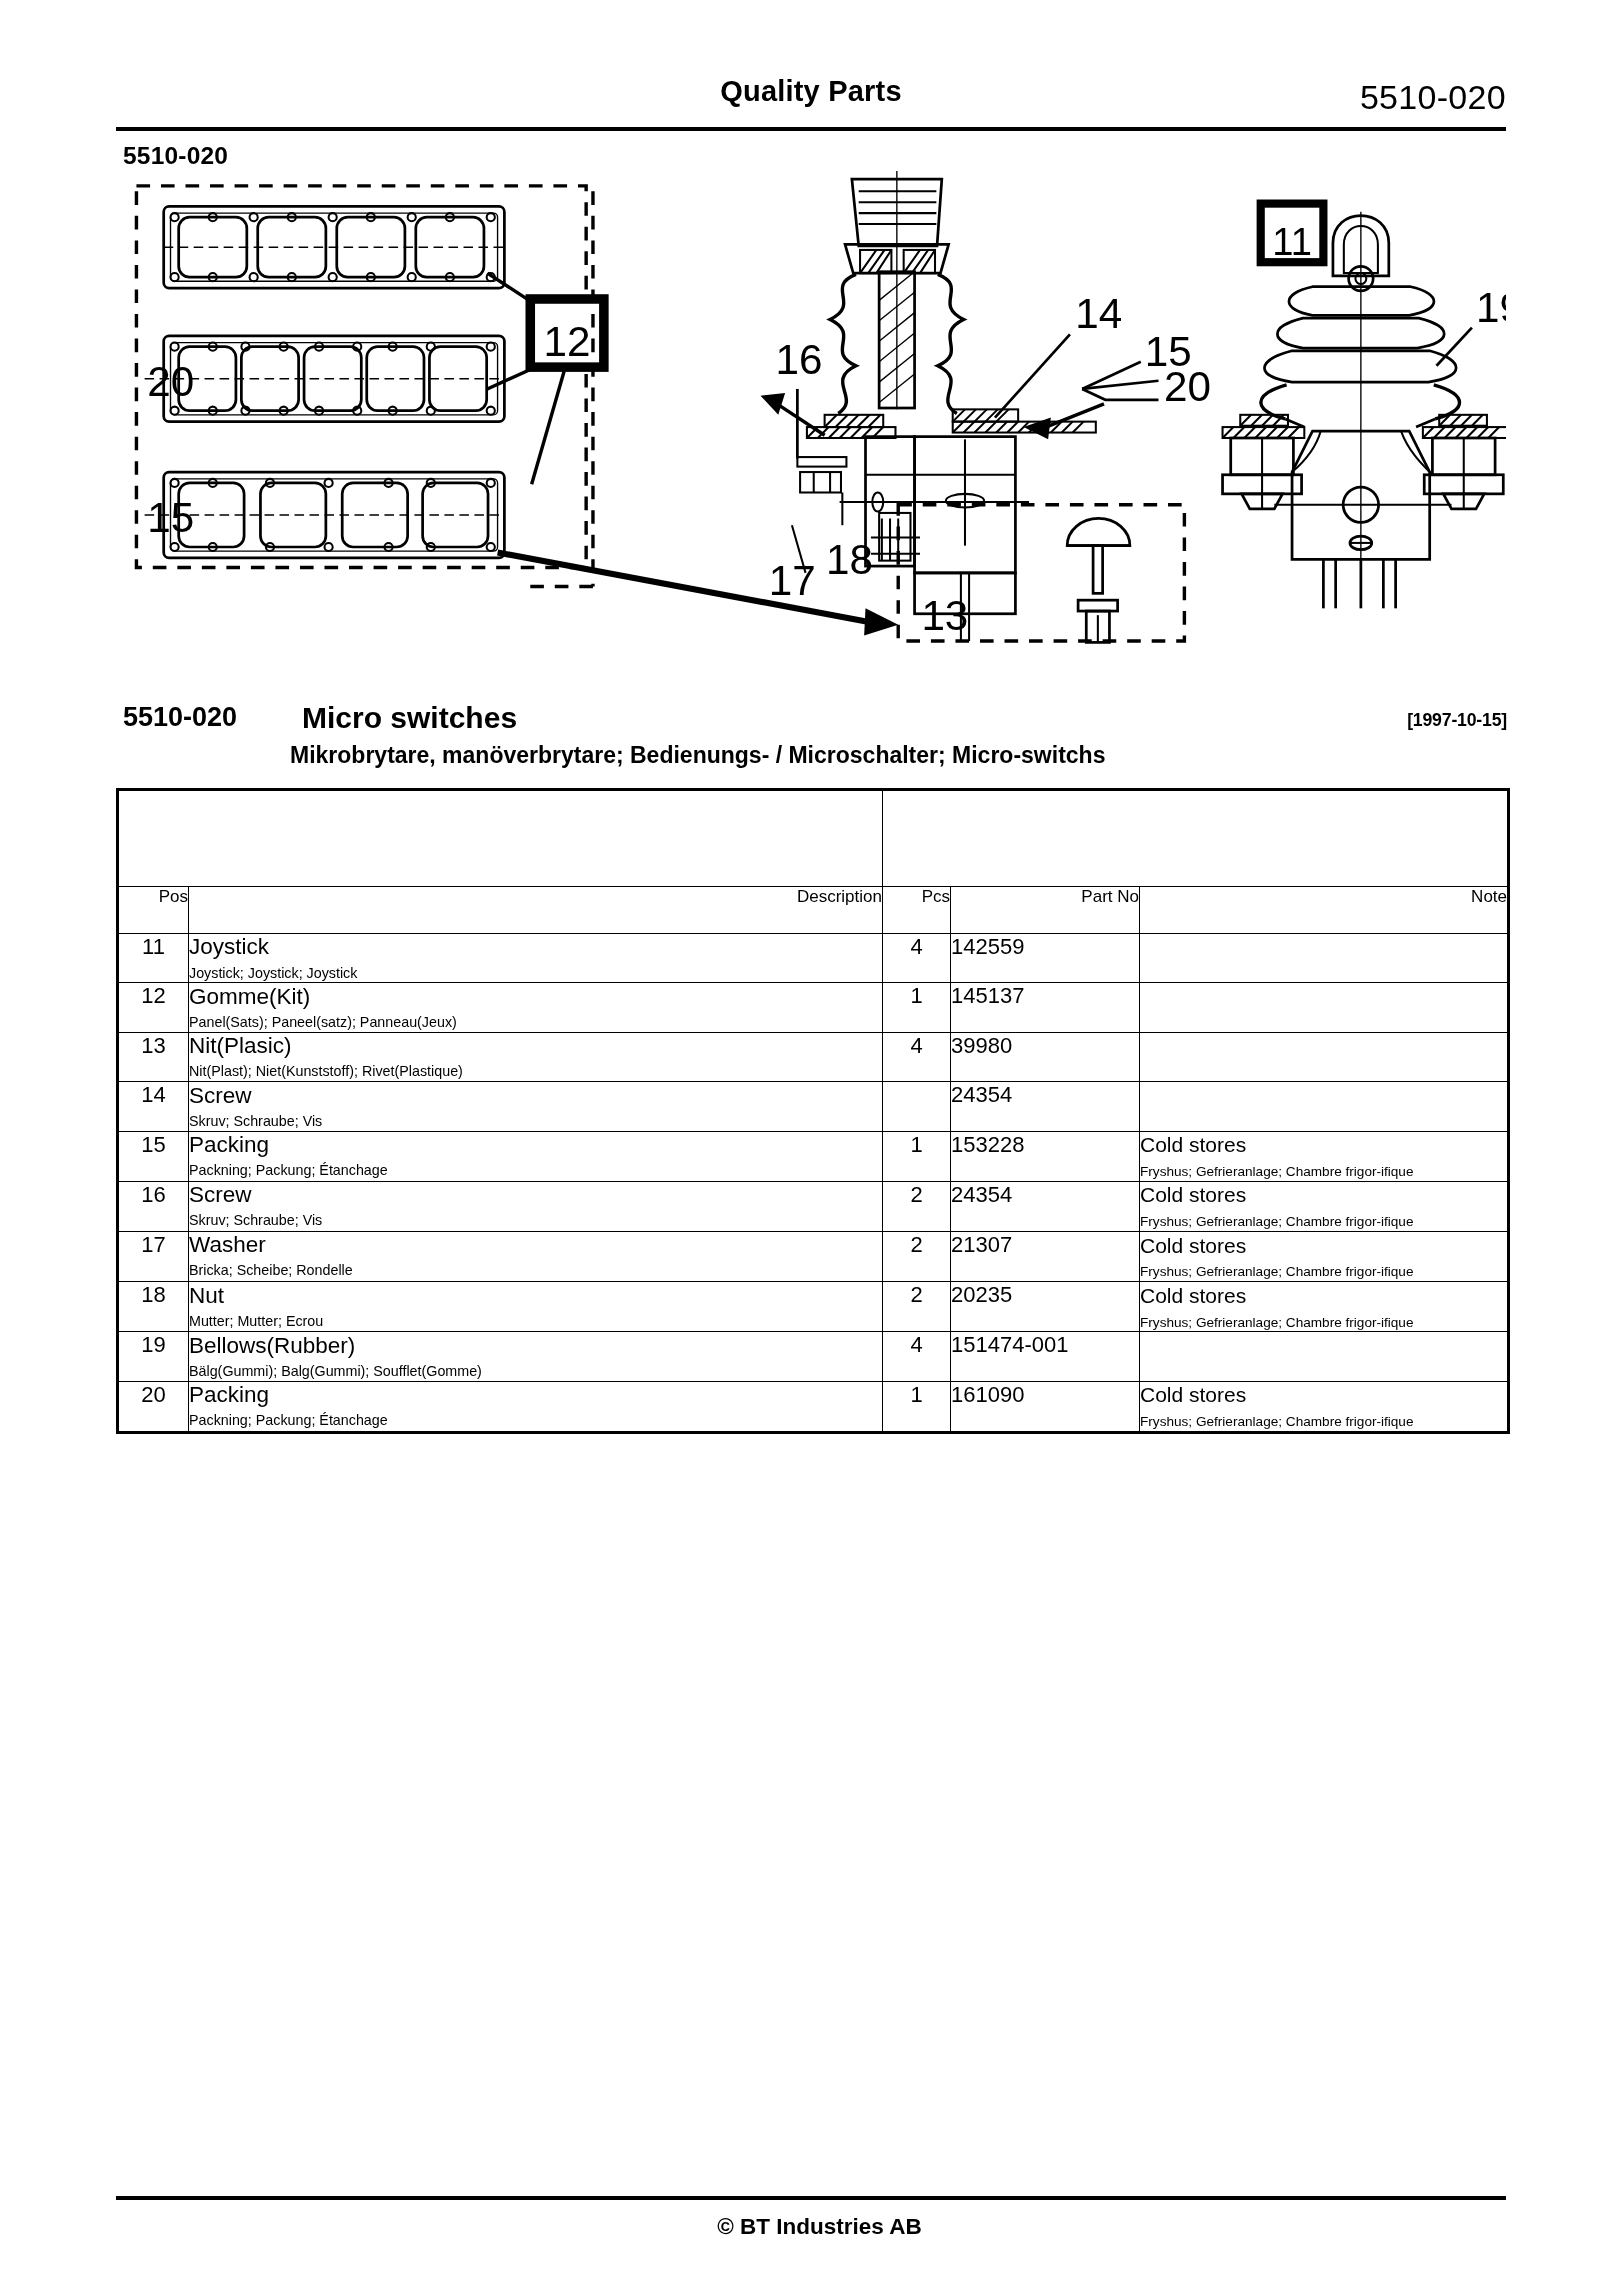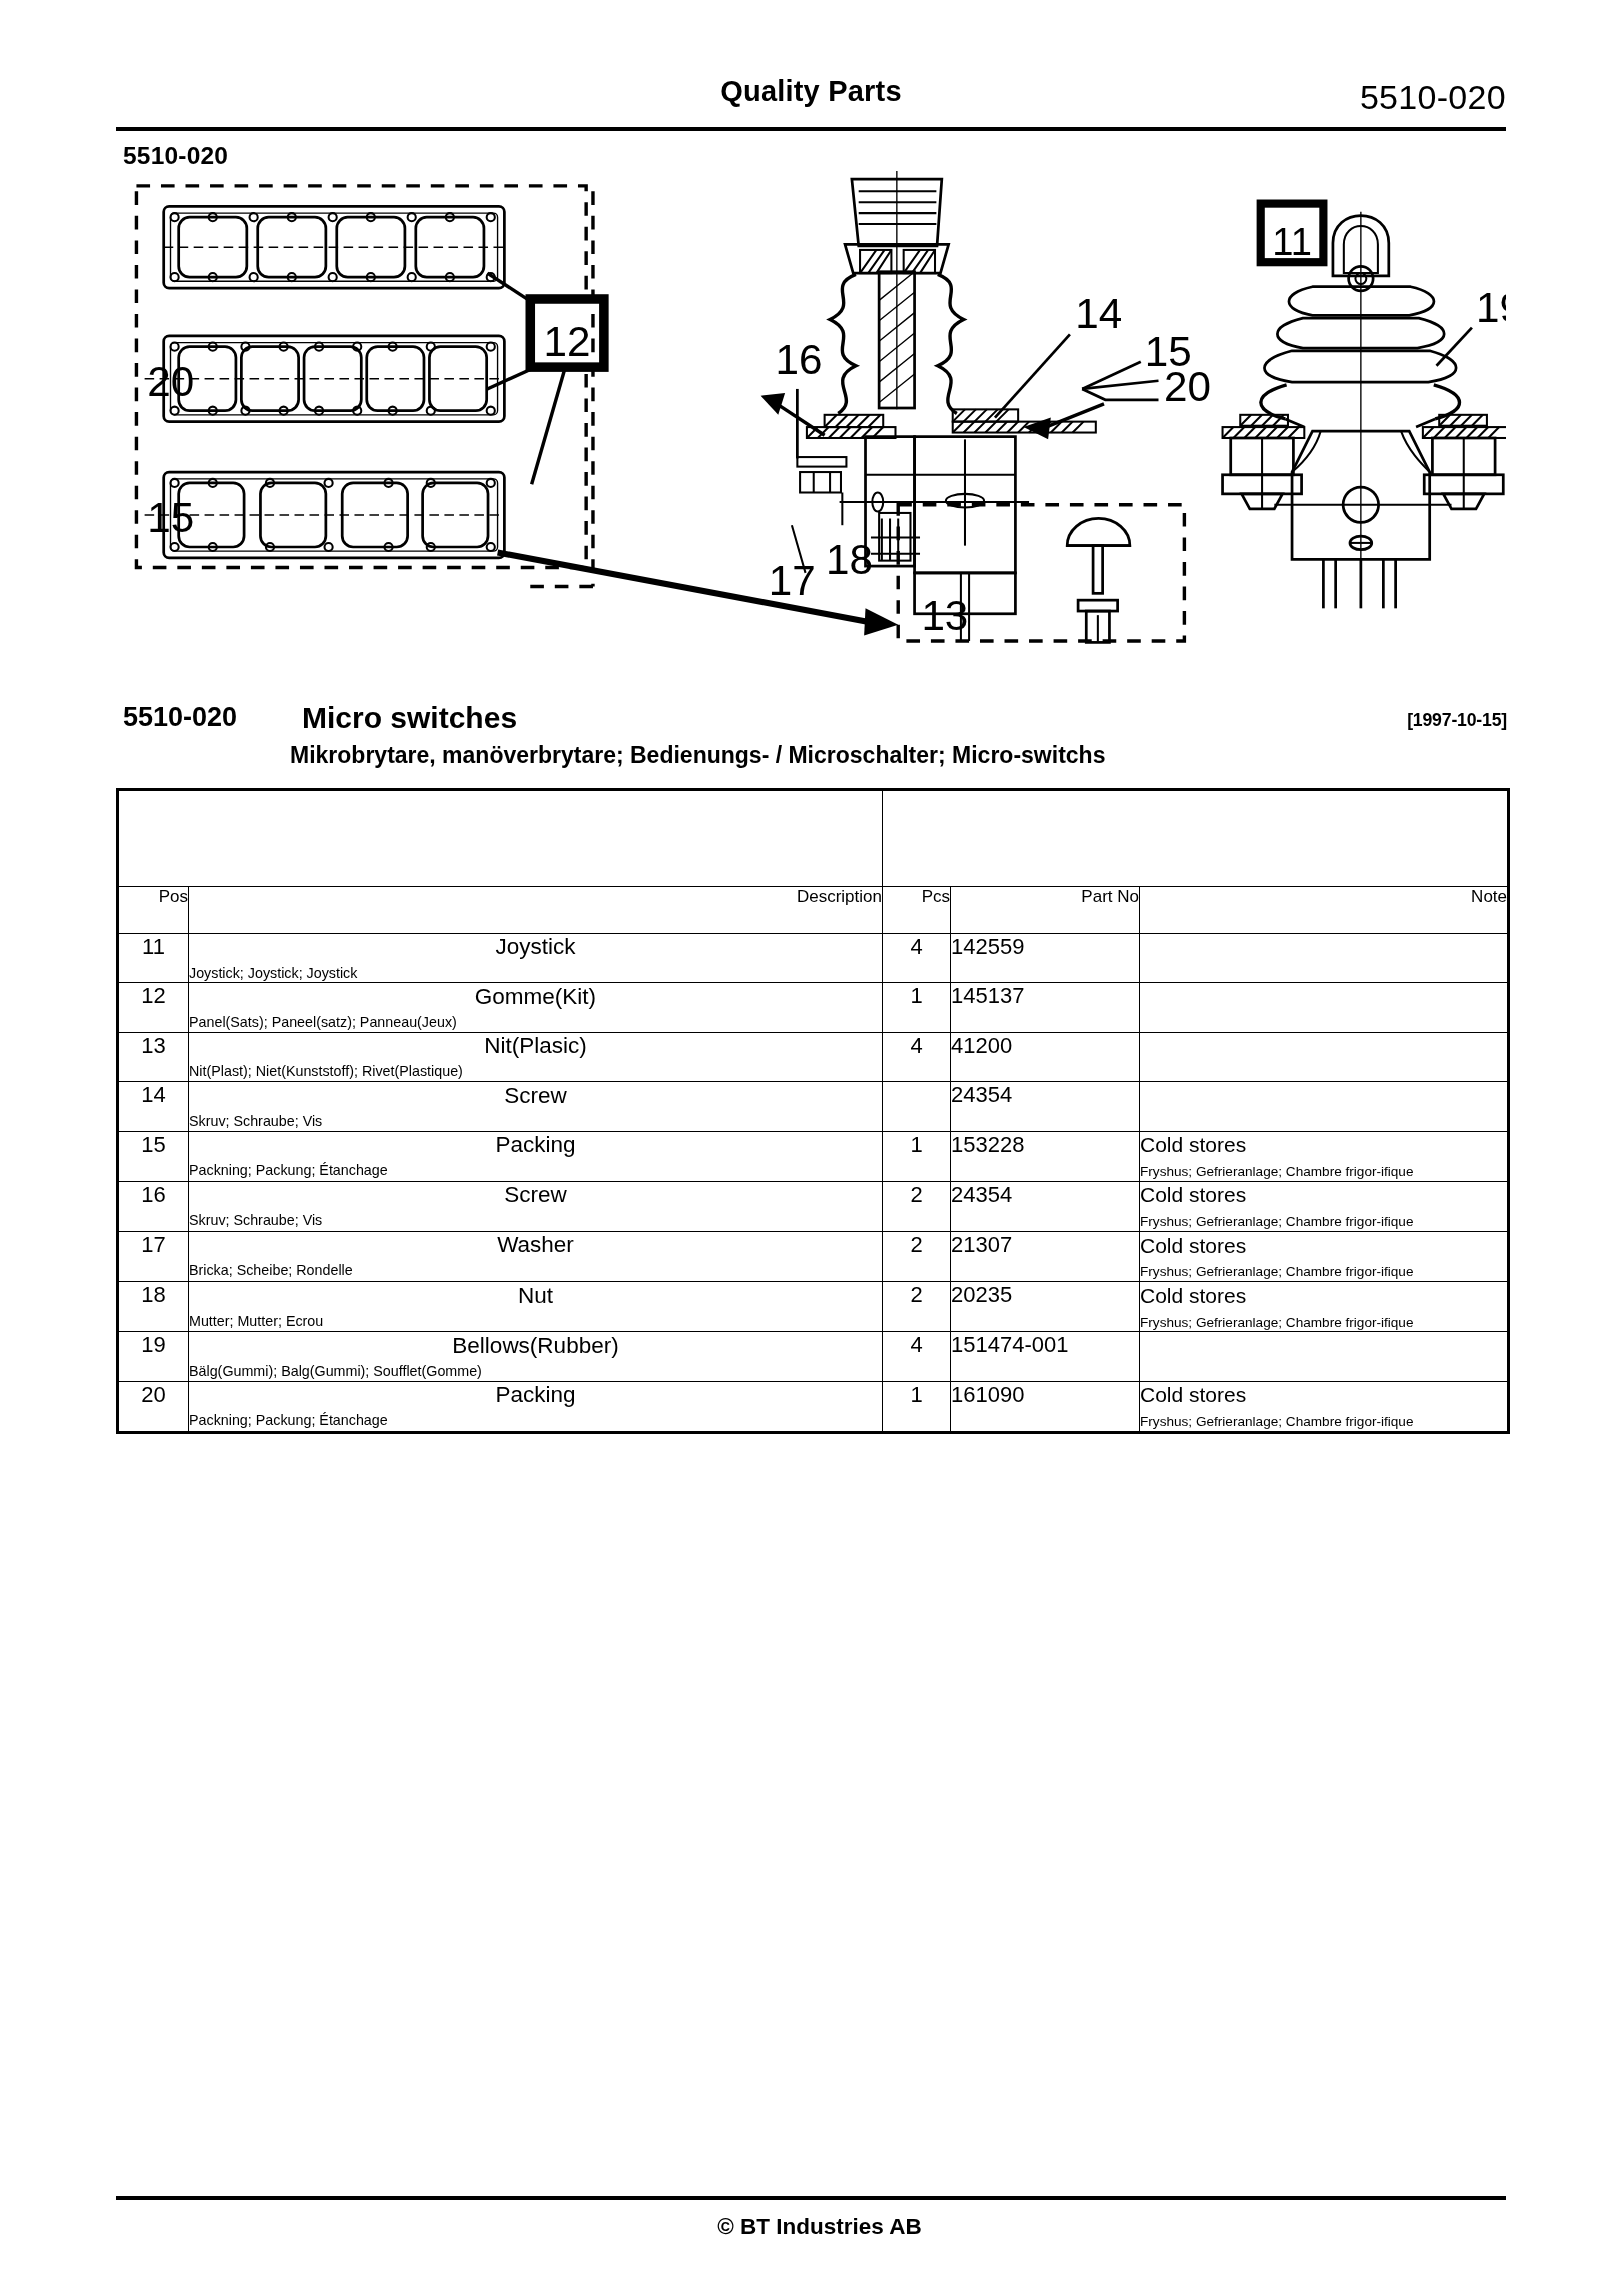--- a/index.html
+++ b/index.html
@@ -68,21 +68,21 @@
   }
 
   
   td.cell{padding:6.8px 0 2.7px 0;}
   td.pos{ text-align:center;font-size:22px;padding-top:9.5px;}
   td.desc{padding-left:15px;}
   td.pcs{text-align:center;font-size:22px;padding-top:9.5px;}
   td.part{padding-left:16.4px;font-size:22px;padding-top:9.5px;}
   td.note{padding-left:15px;}
 
-  .main-txt{font-size:22.5px;line-height:1.05;display:block;margin-top:1.4px;text-align:center;}
+  .main-txt{font-size:22.5px;line-height:1.05;display:block;margin-top:1.4px;}
   .sub-txt{font-size:14.3px;line-height:1.25;display:block;margin-top:5.5px;}
   .note-main{font-size:21px;line-height:1.05;display:block;margin-top:2.7px;}
   .note-sub{font-size:13.6px;line-height:1.3;display:block;margin-top:6.8px;width:320px;}
 
   tr.grp-end td{border-bottom:3.4px solid #000;}
   tr.last td{border-bottom:none;}
 
   
   #page-footer{position:absolute;left:116px;top:2196px;width:1390px;}
   #ftr-rule{position:absolute;left:0;right:0;top:0;height:4.1px;background:#000;}
@@ -428,21 +428,21 @@
           <span class="note-sub"></span>
         </td>
       </tr>
       <tr class="grp-end">
         <td class="cell pos">13</td>
         <td class="cell desc">
           <span class="main-txt">Nit(Plasic)</span>
           <span class="sub-txt">Nit(Plast); Niet(Kunststoff); Rivet(Plastique)</span>
         </td>
         <td class="cell pcs">4</td>
-        <td class="cell part">41200</td>
+        <td class="cell part">39980</td>
         <td class="cell note">
           <span class="note-main"></span>
           <span class="note-sub"></span>
         </td>
       </tr>
 
       <tr>
         <td class="cell pos">14</td>
         <td class="cell desc">
           <span class="main-txt">Screw</span>

